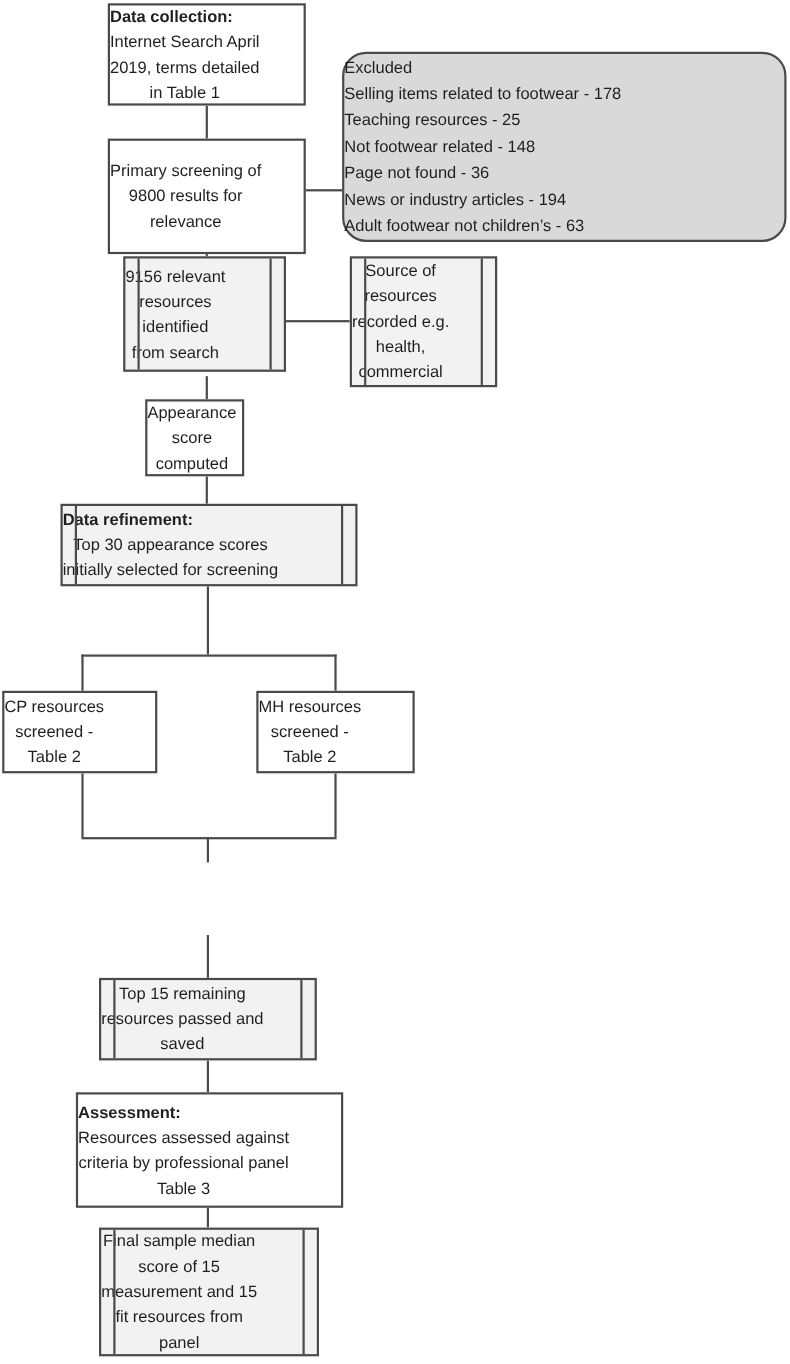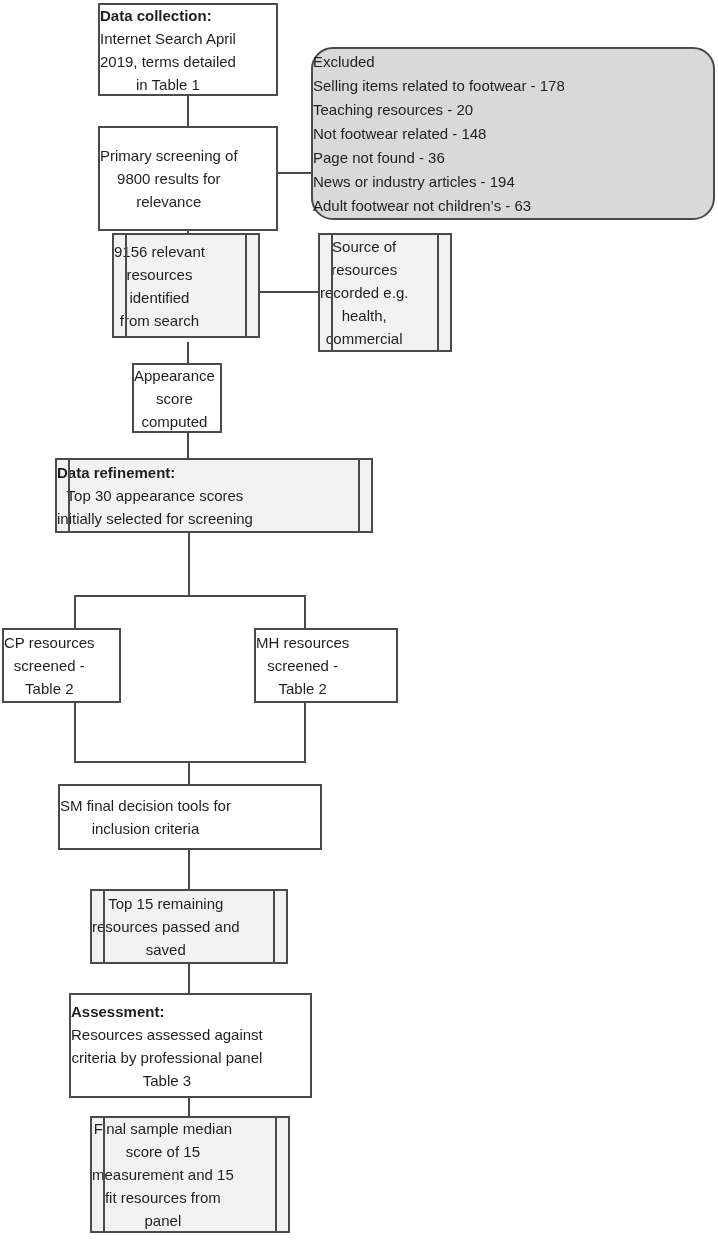--- a/index.html
+++ b/index.html
@@ -78,21 +78,21 @@
 
   <div class="node" style="left:98px;top:126px;width:180px;height:105px;">
     <div class="body">Primary screening of
 9800 results for
 relevance</div>
   </div>
 
   <div class="node mid" style="left:311px;top:47px;width:404px;height:173px;border-radius:22px;">
     <div>Excluded</div>
     <div>Selling items related to footwear - 178</div>
-    <div>Teaching resources - 20</div>
+    <div>Teaching resources - 25</div>
     <div>Not footwear related - 148</div>
     <div>Page not found - 36</div>
     <div>News or industry articles - 194</div>
     <div>Adult footwear not children’s - 63</div>
   </div>
 
   <div class="node light" style="left:112px;top:233px;width:148px;height:105px;">
     <div class="bar left"></div>
     <div class="bar right"></div>
     <div class="body">9156 relevant
@@ -110,44 +110,40 @@
 health,
 commercial</div>
   </div>
 
   <div class="node" style="left:132px;top:363px;width:90px;height:70px;">
     <div class="body">Appearance
 score
 computed</div>
   </div>
 
-  <div class="node light" style="left:55px;top:458px;width:318px;height:75px;">
+  <div class="node light" style="left:55px;top:458px;width:270px;height:75px;">
     <div class="bar left"></div>
     <div class="bar right"></div>
     <div class="title">Data refinement:</div>
     <div class="body">Top 30 appearance scores
 initially selected for screening</div>
   </div>
 
-  <div class="node" style="left:2px;top:628px;width:119px;height:75px;">
+  <div class="node" style="left:2px;top:628px;width:141px;height:75px;">
     <div class="body">CP resources
 screened -
 Table 2</div>
   </div>
 
-  <div class="node" style="left:233px;top:628px;width:144px;height:75px;margin-left:21px;">
+  <div class="node" style="left:233px;top:628px;width:144px;height:75px;">
     <div class="body">MH resources
 screened -
 Table 2</div>
   </div>
 
-  <div class="node" style="left:58px;top:784px;width:264px;height:66px;">
-    <div class="body">SM final decision tools for
-inclusion criteria</div>
-  </div>
 
   <div class="node light" style="left:90px;top:889px;width:198px;height:75px;">
     <div class="bar left"></div>
     <div class="bar right"></div>
     <div class="body">Top 15 remaining
 resources passed and
 saved</div>
   </div>
 
   <div class="node" style="left:69px;top:993px;width:243px;height:105px;">

